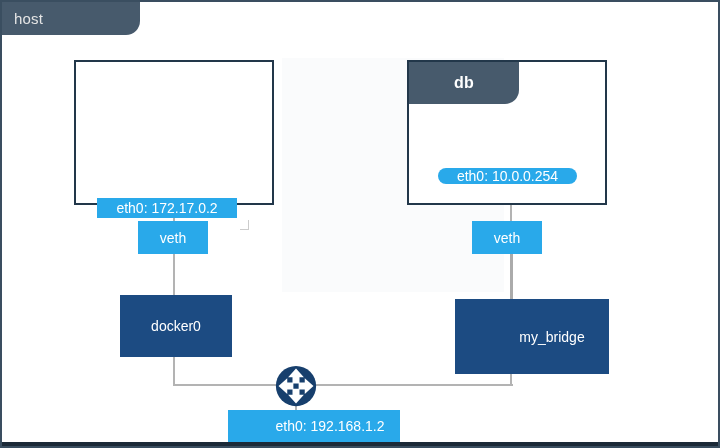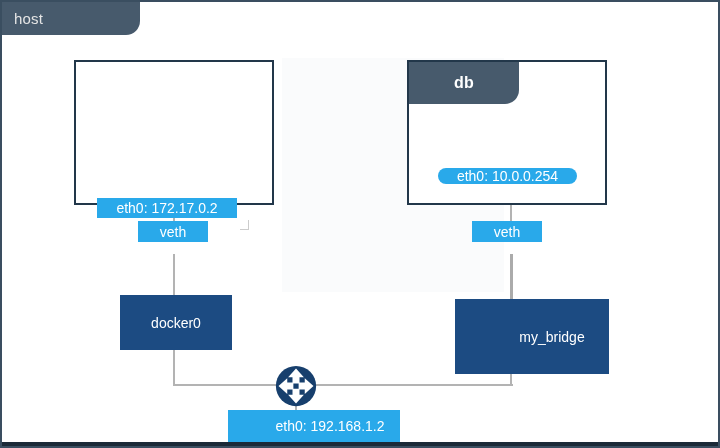--- a/index.html
+++ b/index.html
@@ -40,32 +40,32 @@
   .container-node.db .node-tab{width:110px;}
   .node-tab span{color:#fff;font-size:16px;font-weight:600;letter-spacing:.3px;}
   .iface{
     position:absolute;background:#29A9EA;color:#fff;
     display:flex;align-items:center;justify-content:center;
     font-size:14px;z-index:2;
   }
   .container-node.web .iface{left:21px;top:105px;width:140px;height:20px;margin-top:31px;}
   .container-node.db .iface{left:29px;top:106px;width:139px;height:16px;border-radius:14px;}
   .veth{
-    position:absolute;width:70px;height:21px;background:#29A9EA;
+    position:absolute;width:70px;height:33px;background:#29A9EA;
     color:#fff;display:flex;align-items:center;justify-content:center;
     font-size:14px;z-index:2;
   }
   .veth.left{left:136px;top:219px;}
   .veth.right{left:470px;top:219px;}
   .bridge{
     position:absolute;background:#1C4B82;color:#fff;
     display:flex;align-items:center;justify-content:center;
     font-size:14px;z-index:2;
   }
-  .bridge.docker0{left:118px;top:293px;width:112px;height:55px;}
+  .bridge.docker0{left:118px;top:293px;width:112px;height:62px;}
   .bridge.mybridge{left:453px;top:297px;width:114px;height:75px;padding-left:40px;}
   .host-iface{
     position:absolute;left:226px;top:408px;width:140px;height:32px;
     background:#29A9EA;color:#fff;
     display:flex;align-items:center;justify-content:center;
     font-size:14px;z-index:2;padding-left:32px;
   }
   .connector{position:absolute;background:#B3B3B3;z-index:1;}
   .c1{left:171px;top:203px;width:2px;height:16px;}
   .c2{left:171px;top:252px;width:2px;height:41px;}

